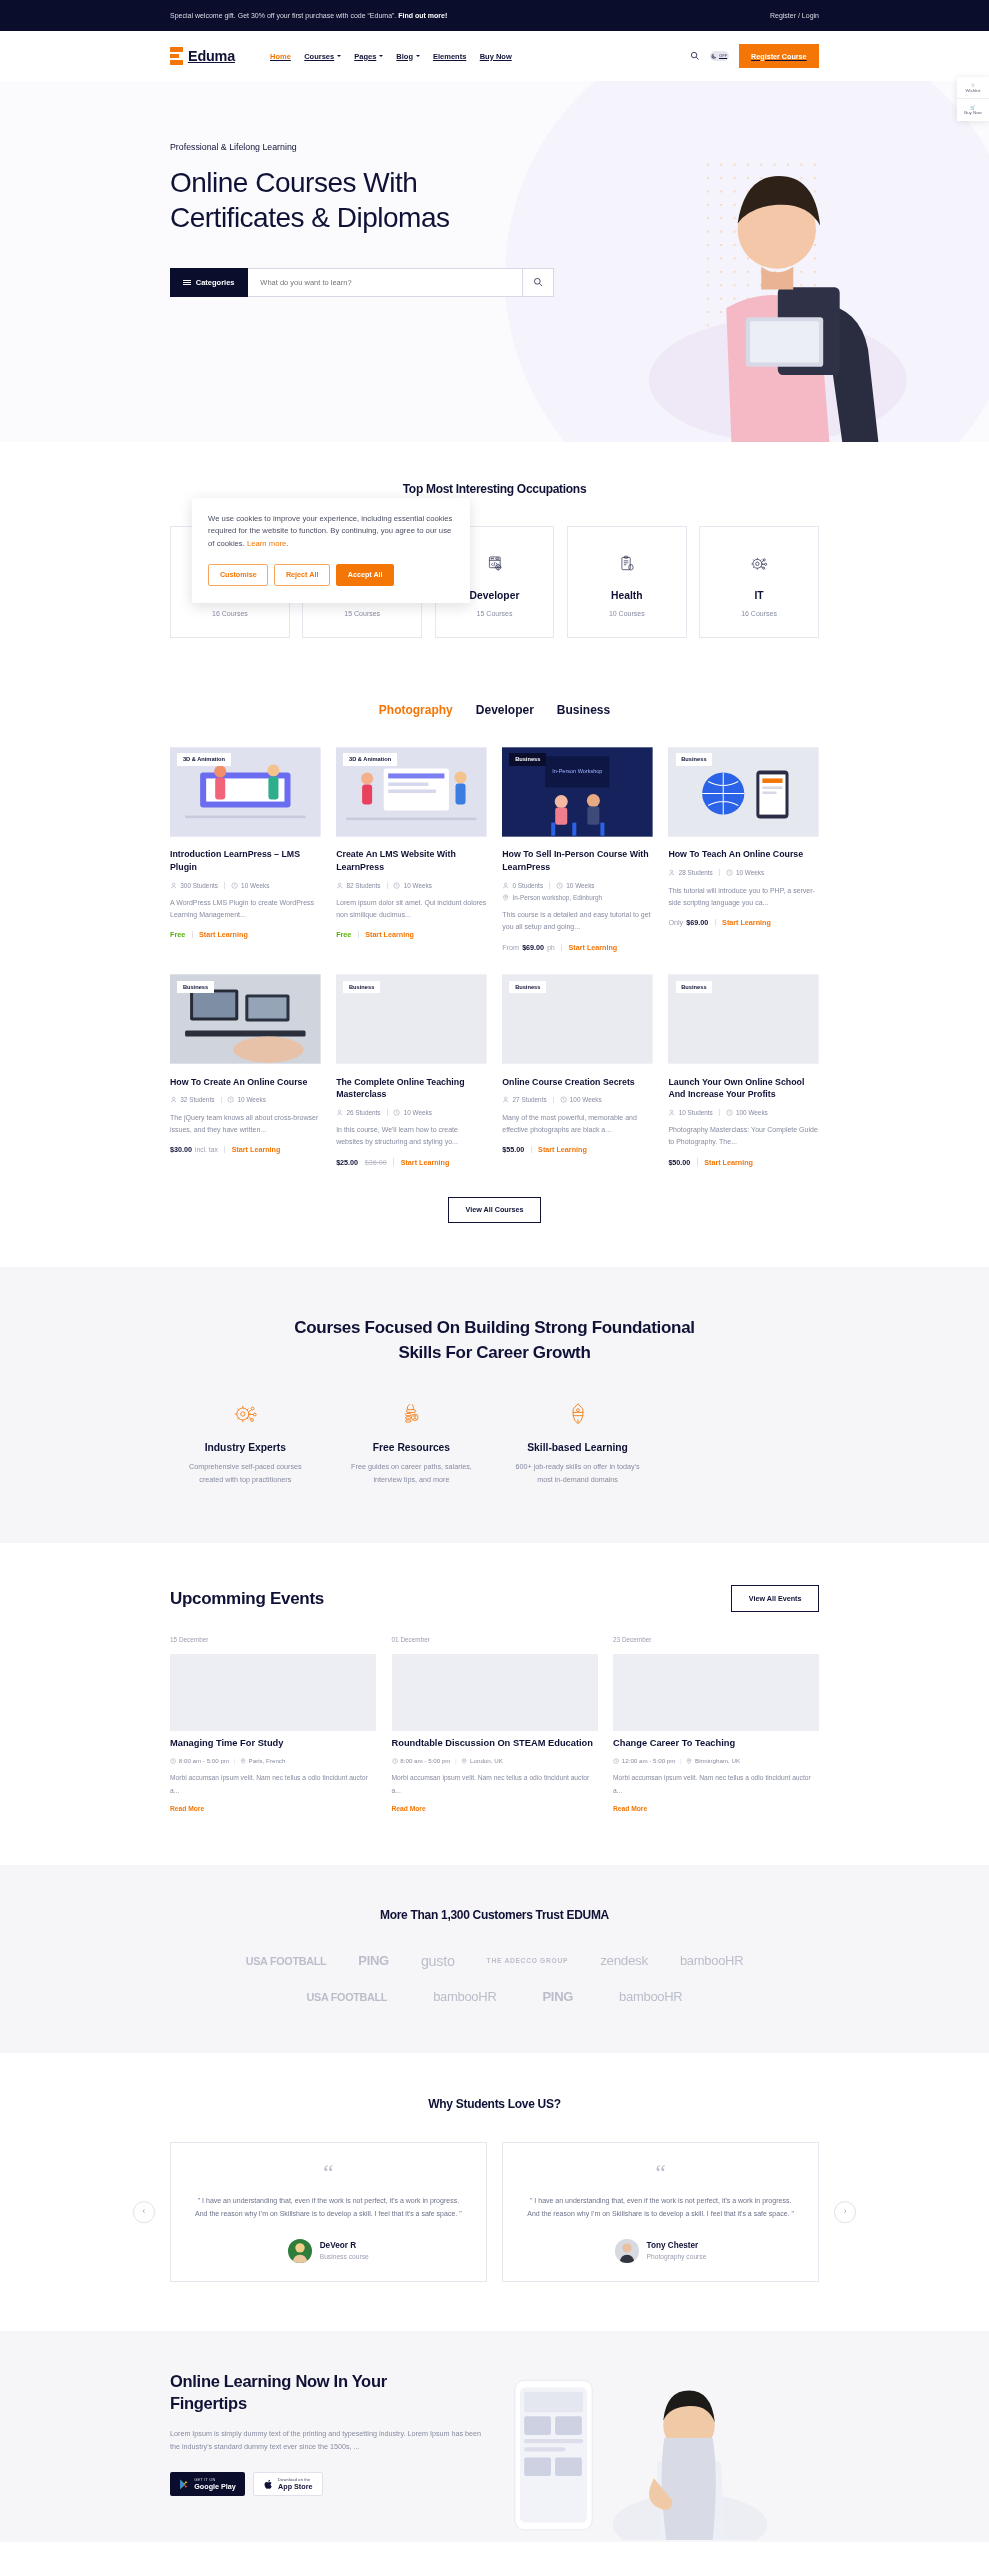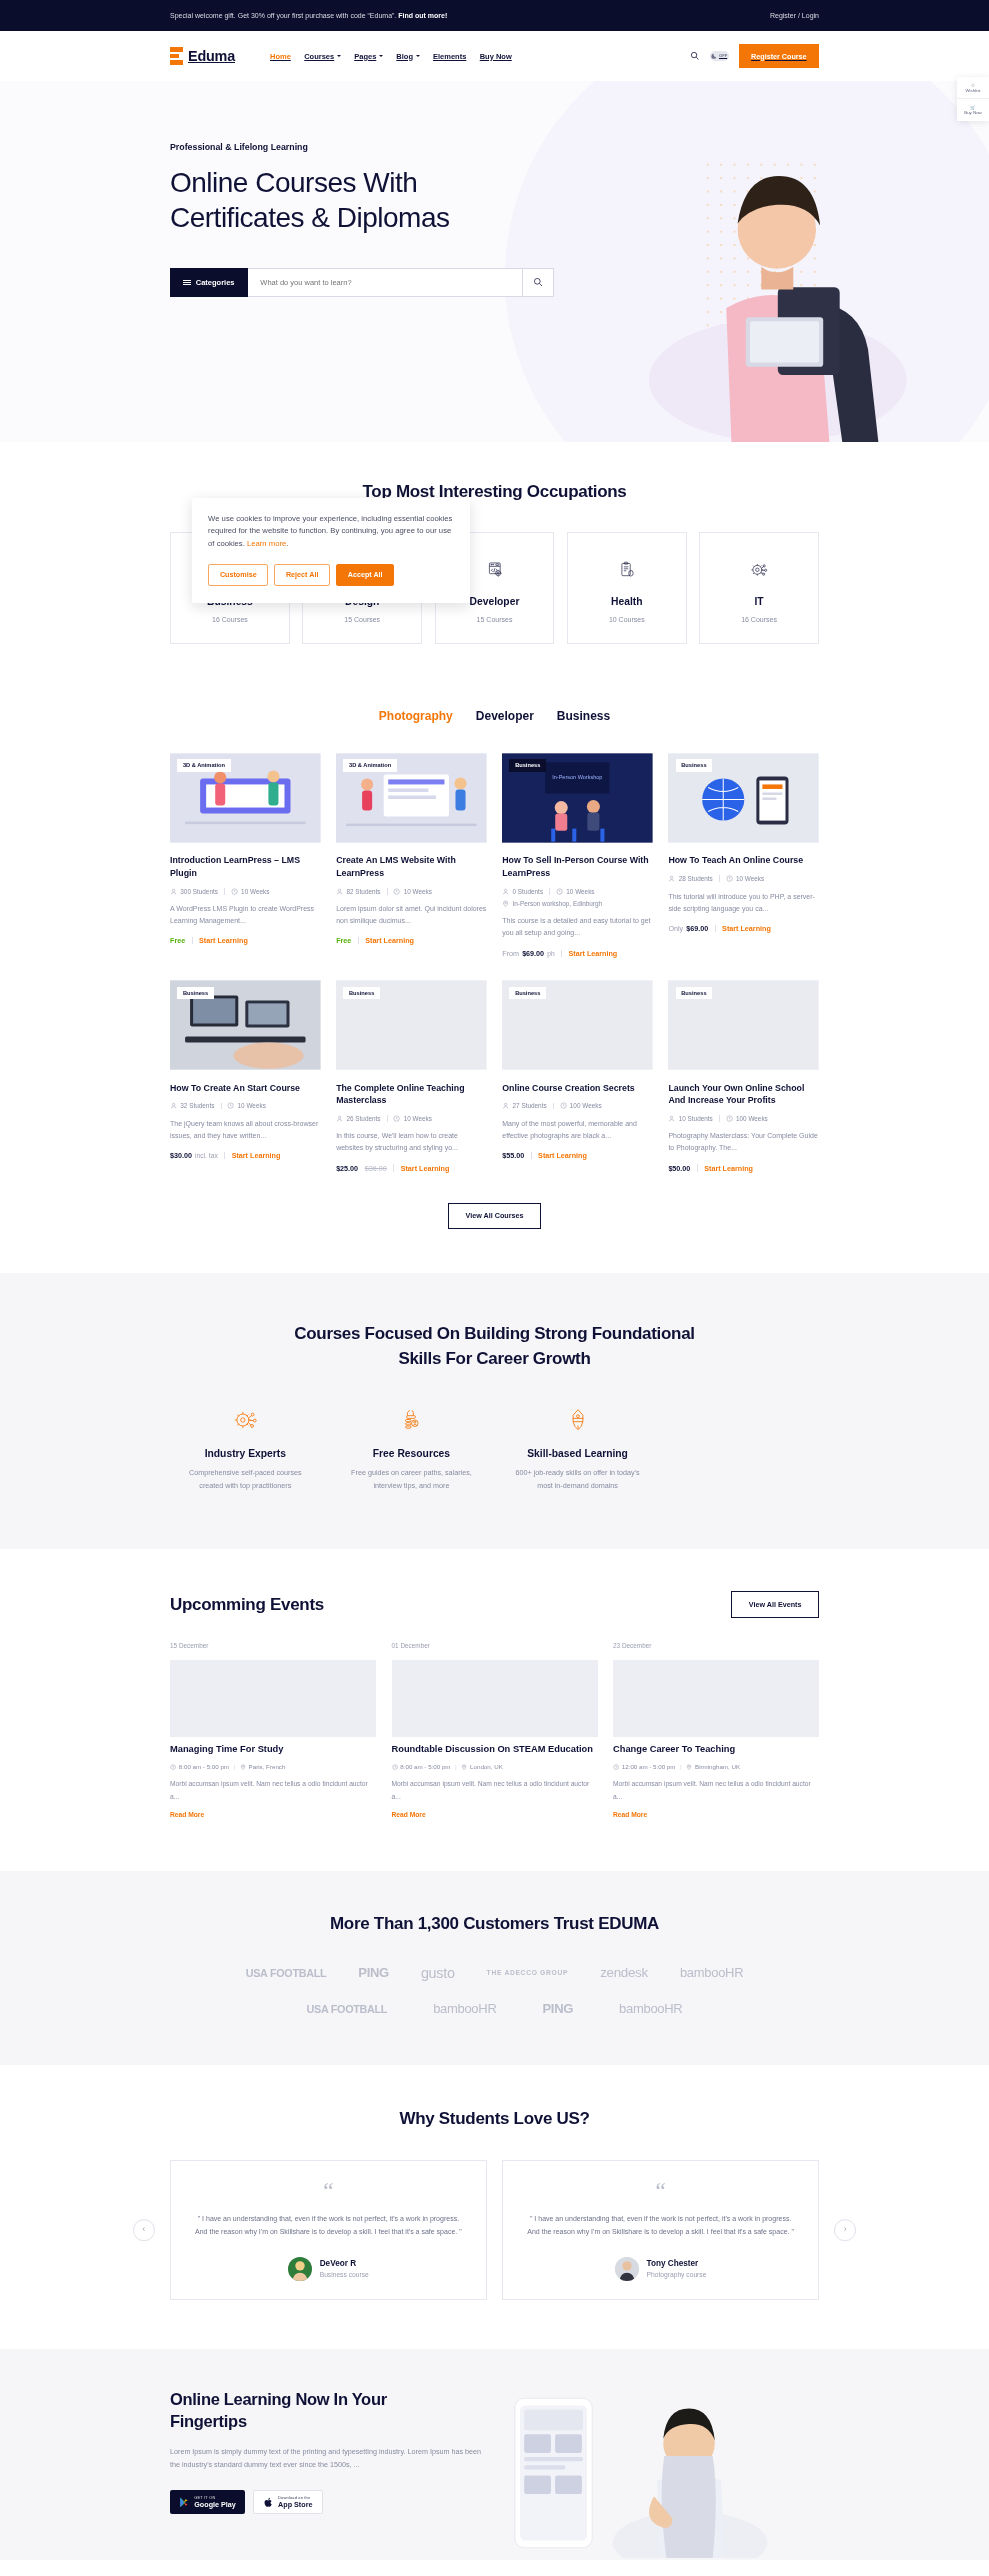--- a/index.html
+++ b/index.html
@@ -41,21 +41,21 @@
   
   .hero { position: relative; height: 361px; background: #fbfbfd; overflow: hidden; }
   .hero-grid { position: absolute; inset: 0;
     background-image: linear-gradient(to right, #f0f0f5 0.5px, transparent 0.5px), linear-gradient(to bottom, #f0f0f5 0.5px, transparent 0.5px);
     background-size: 49px 49px; }
   .hero-blob { position: absolute; right: -31px; top: -62px; width: 515px; height: 515px; border-radius: 50%; background: #f5f3fb; }
   .hero-dots { position: absolute; right: 170px; top: 77px; width: 118px; height: 170px;
     background-image: radial-gradient(#f6d9bd 1.1px, transparent 1.1px); background-size: 13.4px 13.4px; }
   .hero .wrap { height: 100%; }
   .hero-content { position: relative; padding-top: 61px; }
-  .eyebrow { font-size: 8.8px; font-weight: 700; color: #0f1136; margin-bottom: 14.4px; }
+  .eyebrow { font-size: 8.8px; font-weight: 400; color: #0f1136; margin-bottom: 14.4px; }
   .hero-title { font-size: 28px; line-height: 1.22; font-weight: 400; letter-spacing: -0.5px; color: #0f1136; max-width: 355px; }
   .hero-search { display: flex; margin-top: 33px; width: 384px; height: 29px; }
   .cat-btn { background: #0a0d2c; color: #fff; font-size: 7.5px; font-weight: 600; display: flex; align-items: center; gap: 5.2px; padding: 0 13.4px; white-space: nowrap; }
   .burger { display: inline-flex; flex-direction: column; gap: 1.5px; }
   .burger i { display: block; width: 7.2px; height: 0.8px; background: #fff; }
   .hero-search input { flex: 1; border: 0.5px solid #d8d9e4; border-left: none; background: #fff; padding: 0 12.4px; font-size: 7.5px; font-family: inherit; color: #0f1136; outline: none; }
   .hero-search .search-go { width: 31px; border: 0.5px solid #d8d9e4; border-left: none; background: #fff; display: flex; align-items: center; justify-content: center; cursor: pointer; }
   .hero-photo { position: absolute; right: 77px; bottom: 0; width: 289px; height: 330px; }
 
   
@@ -67,21 +67,21 @@
   .cookie { position: absolute; left: 21.6px; top: 15.5px; width: 278px; background: #fff; box-shadow: 0 3.1px 13.4px rgba(12,14,40,.13); border-radius: 2.6px; padding: 15.5px 16.5px 16.5px; z-index: 30; }
   .cookie p { font-size: 7.7px; line-height: 1.62; color: #4a4d63; }
   .cookie a { color: #f47607; }
   .cookie-actions { display: flex; gap: 5.7px; margin-top: 13.4px; }
   .cookie-actions button { font-family: inherit; font-size: 7.2px; font-weight: 700; padding: 5.7px 10.8px; border-radius: 2.1px; cursor: pointer; }
   .btn-outline { background: #fff; color: #f47607; border: 0.5px solid #f8a65b; }
   .btn-solid { background: #f47607; color: #fff; border: 0.5px solid #f47607; }
 
   
   .sec { padding: 36px 0; position: relative; }
-  .sec-title { font-size: 17px; font-weight: 700; text-align: center; letter-spacing: -0.3px; }
+  .sec-title { font-size: 12px; font-weight: 700; text-align: center; letter-spacing: -0.3px; }
   .sec-title.lg { font-size: 17px; line-height: 1.45; }
 
   
   .occ-grid { display: grid; grid-template-columns: repeat(5, 1fr); gap: 12.4px; margin-top: 30px; }
   .occ-card { border: 0.5px solid #e7e8ef; background: #fff; padding: 23px 7.2px 20.6px; text-align: center; }
   .occ-ico { height: 27px; display: flex; align-items: center; justify-content: center; color: #0f1136; }
   .occ-name { font-size: 10.3px; font-weight: 700; margin-top: 13.4px; }
   .occ-count { font-size: 7px; color: #878ba1; margin-top: 8.2px; }
 
   
@@ -562,21 +562,21 @@
           <svg viewBox="0 0 300 178" style="width:100%;height:100%">
               <rect width="300" height="178" fill="#cfd4dd"></rect>
               <rect x="40" y="30" width="96" height="62" rx="4" fill="#262b38"></rect>
               <rect x="46" y="36" width="84" height="50" fill="#7e8ea5"></rect>
               <rect x="150" y="40" width="88" height="54" rx="4" fill="#2b3140"></rect>
               <rect x="156" y="46" width="76" height="42" fill="#96a4b8"></rect>
               <rect x="30" y="112" width="240" height="12" rx="3" fill="#2a2f3b"></rect>
               <ellipse cx="196" cy="150" rx="70" ry="26" fill="#e8c2a8"></ellipse>
             </svg>
         </div>
-        <div class="card-title">How To Create An Start Course</div>
+        <div class="card-title">How To Create An Online Course</div>
         <div class="meta">
           <span>
               <svg width="7.2" height="7.2" viewBox="0 0 24 24" fill="none" stroke="#9a9db0" stroke-width="1.8">
                 <circle cx="12" cy="8" r="4"></circle>
                 <path d="M5 21q0-6 7-6t7 6"></path>
               </svg>
               <em style="font-style:normal">32 Students</em>
             </span>
           <i class="sep"></i>
           <span>

